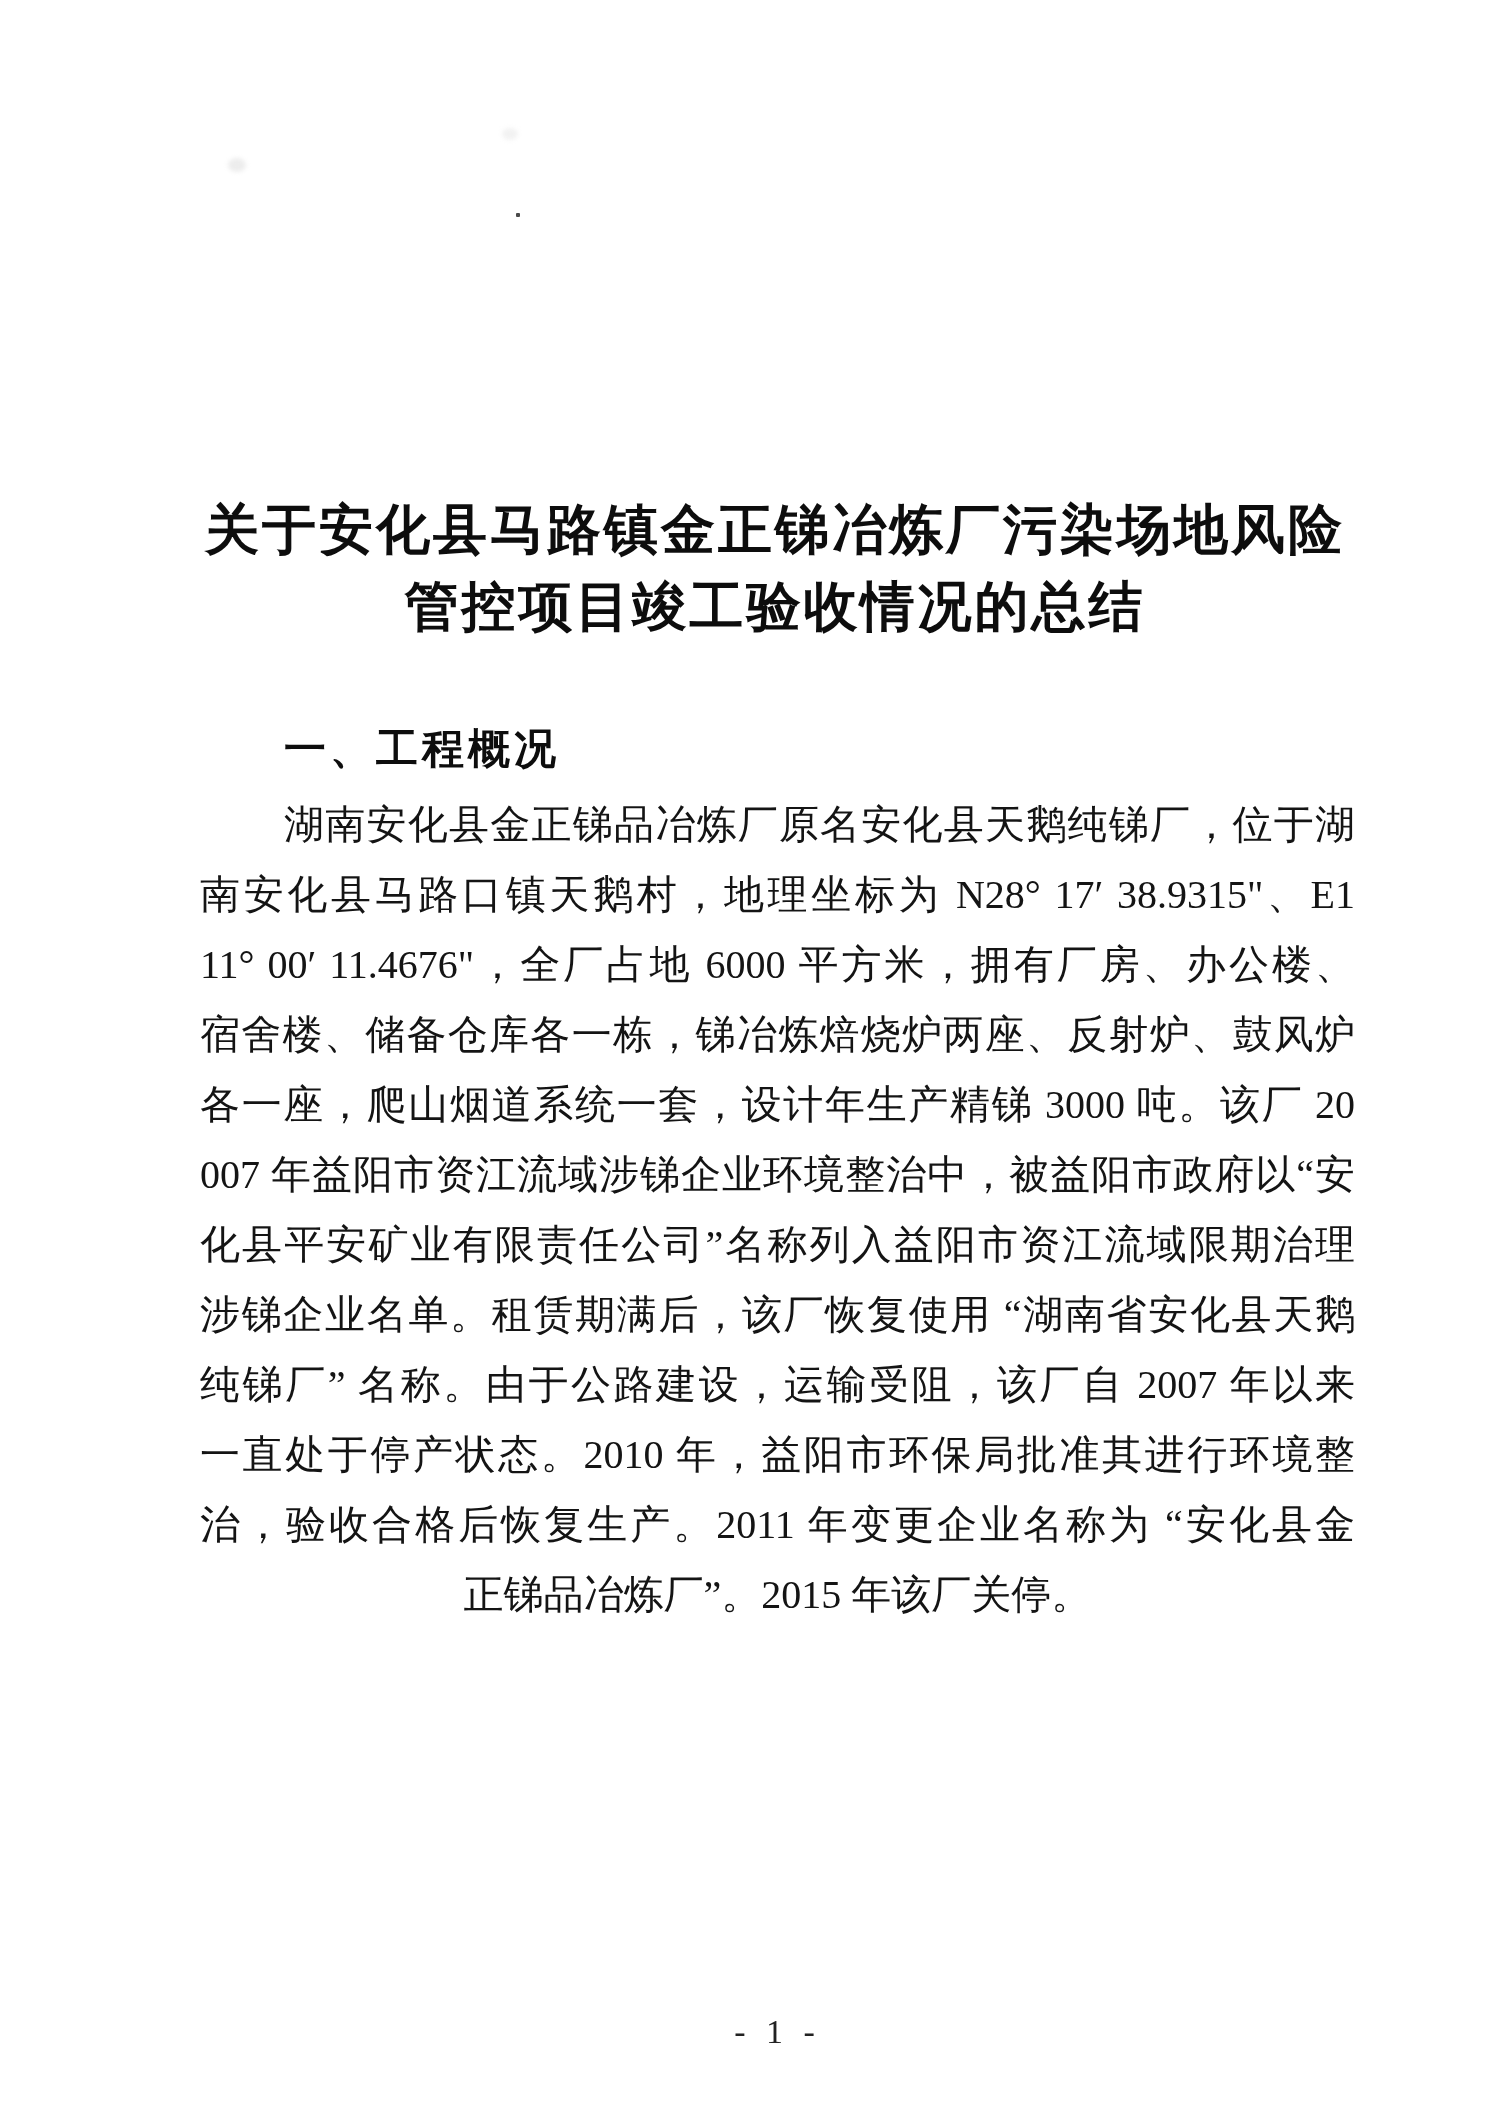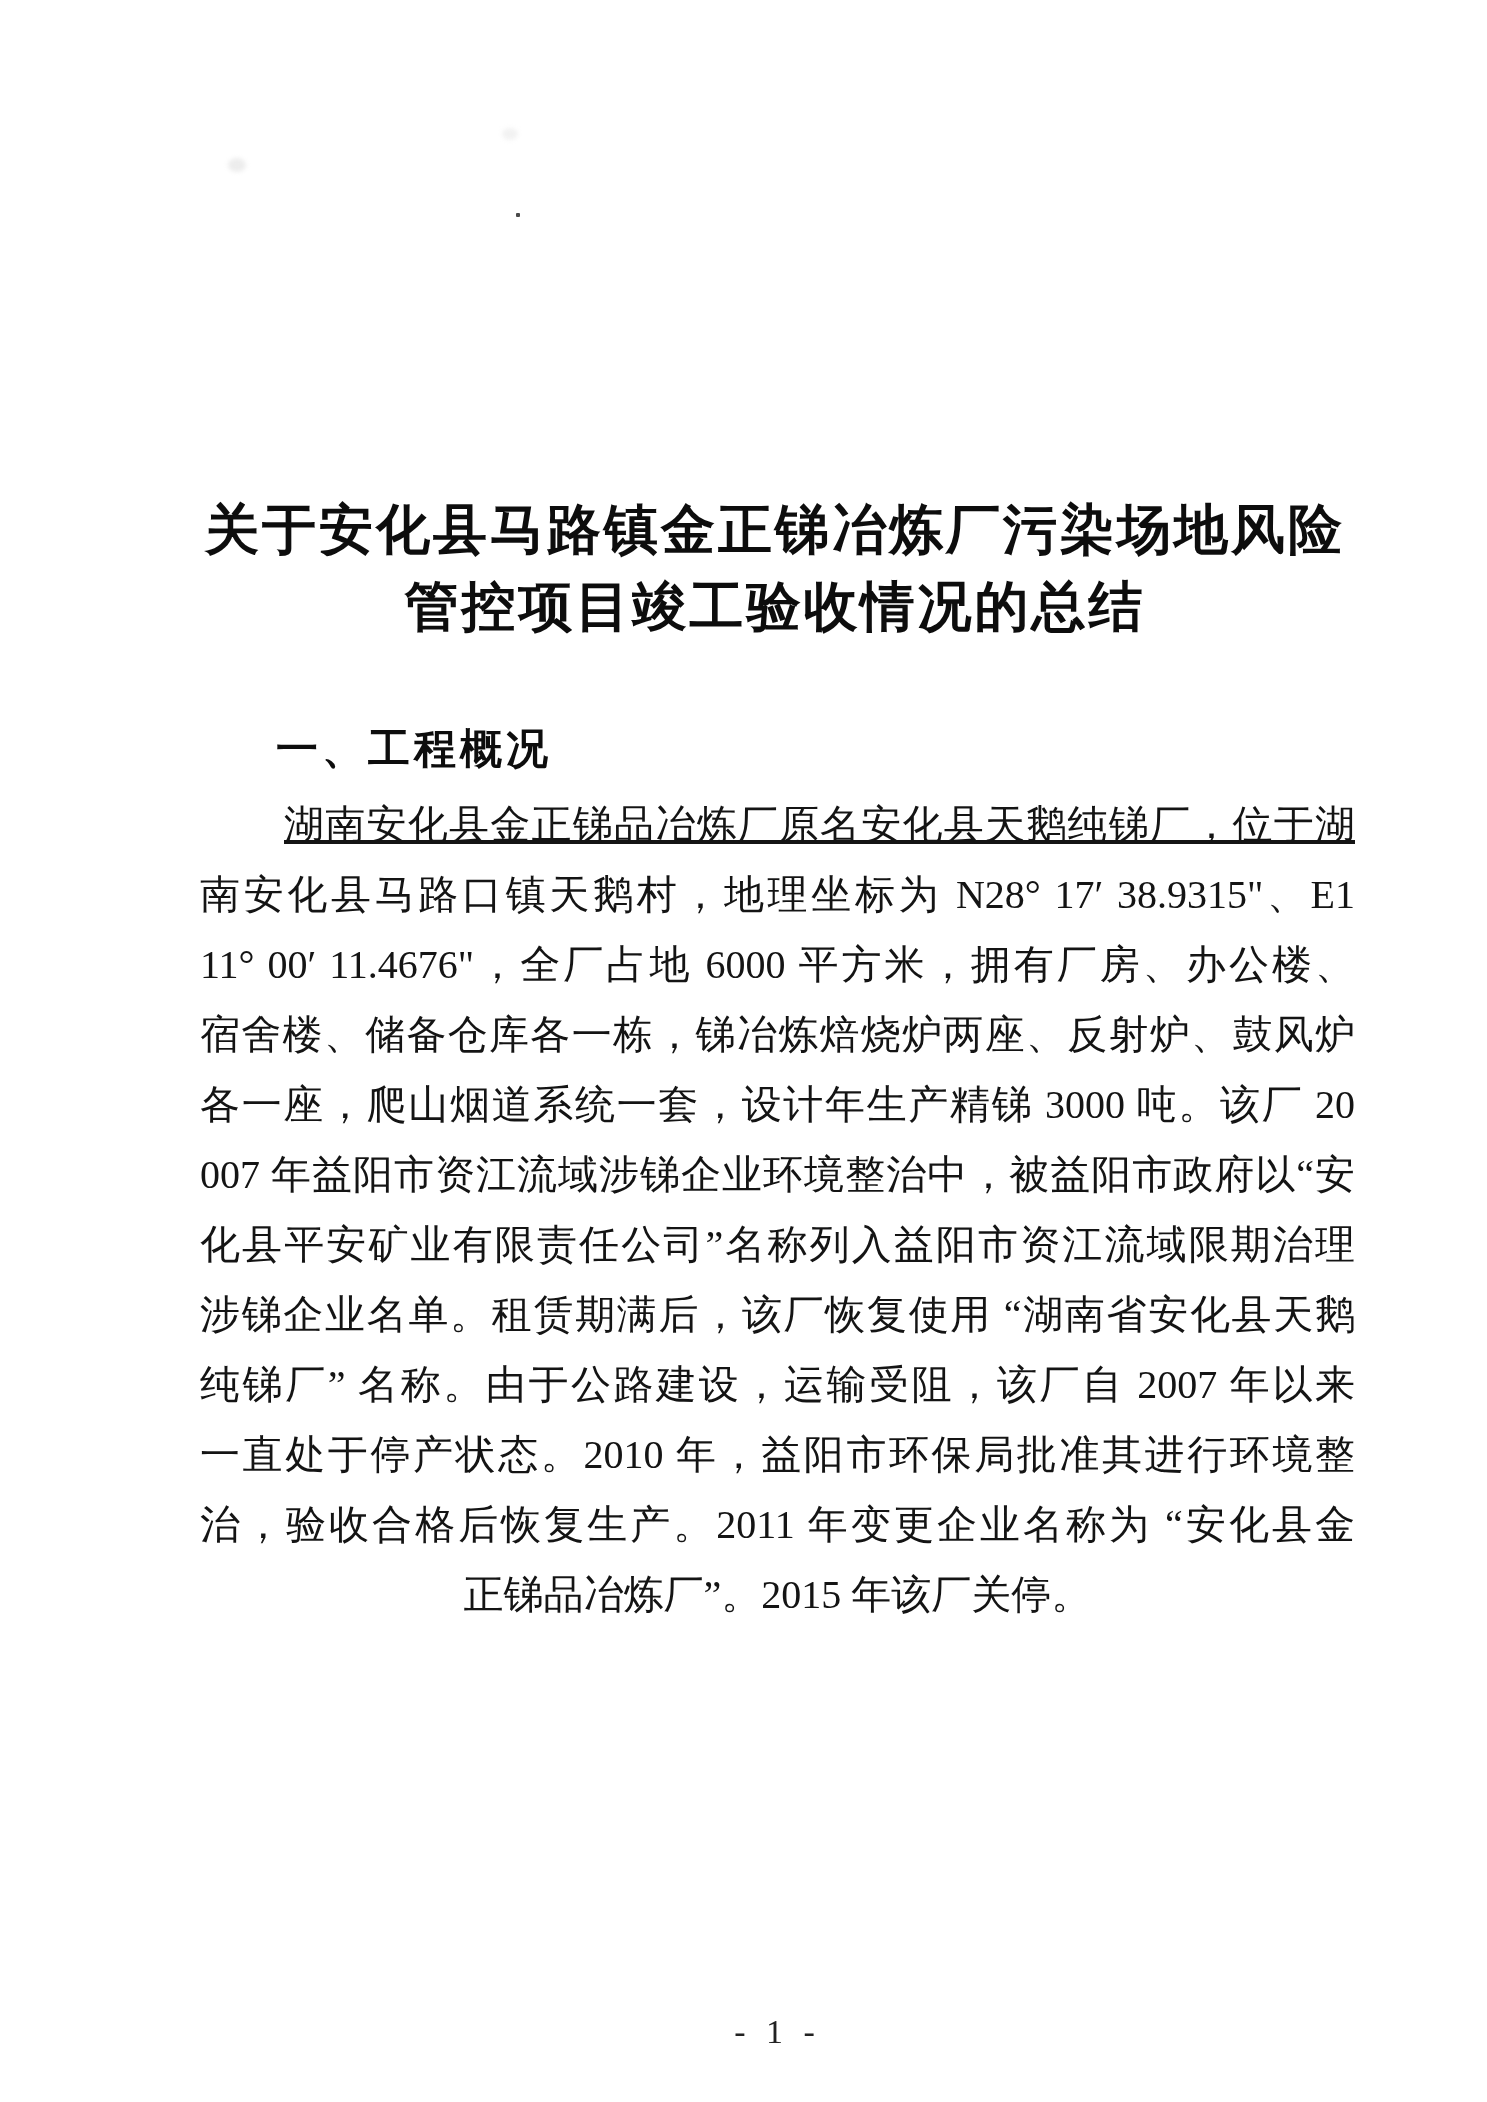--- a/index.html
+++ b/index.html
@@ -34,21 +34,21 @@
     text-align: center;
     font-weight: bold;
     font-size: 54px;
     line-height: 77px;
     letter-spacing: 3px;
     color: #0d0d0d;
     font-family: "Liberation Serif", "DejaVu Serif", serif;
   }
   .section-heading {
     position: absolute;
-    left: 276px;
+    left: 284px;
     top: 726px;
     font-size: 42px;
     line-height: 46px;
     font-weight: bold;
     letter-spacing: 4px;
     color: #0d0d0d;
     font-family: "Liberation Sans", "DejaVu Sans", sans-serif;
   }
   .body-block {
     position: absolute;
@@ -63,21 +63,21 @@
     overflow: hidden;
     text-align: justify;
     color: #141414;
   }
   .line::after {
     content: "";
     display: inline-block;
     width: 100%;
     height: 0;
   }
-  .line.indent { padding-left: 84px; text-decoration: underline; }
+  .line.indent { padding-left: 84px; }
   .line.last { text-align: center; }
   .line.last::after { content: none; }
 
   .page-number {
     position: absolute;
     left: 200px;
     top: 2008px;
     width: 1155px;
     height: 48px;
     line-height: 48px;

